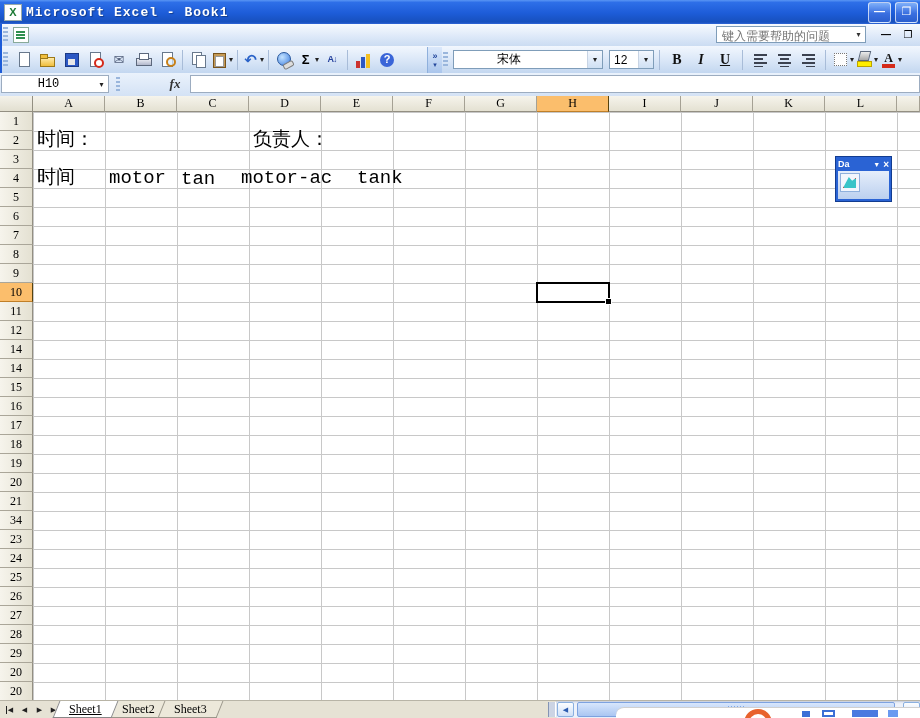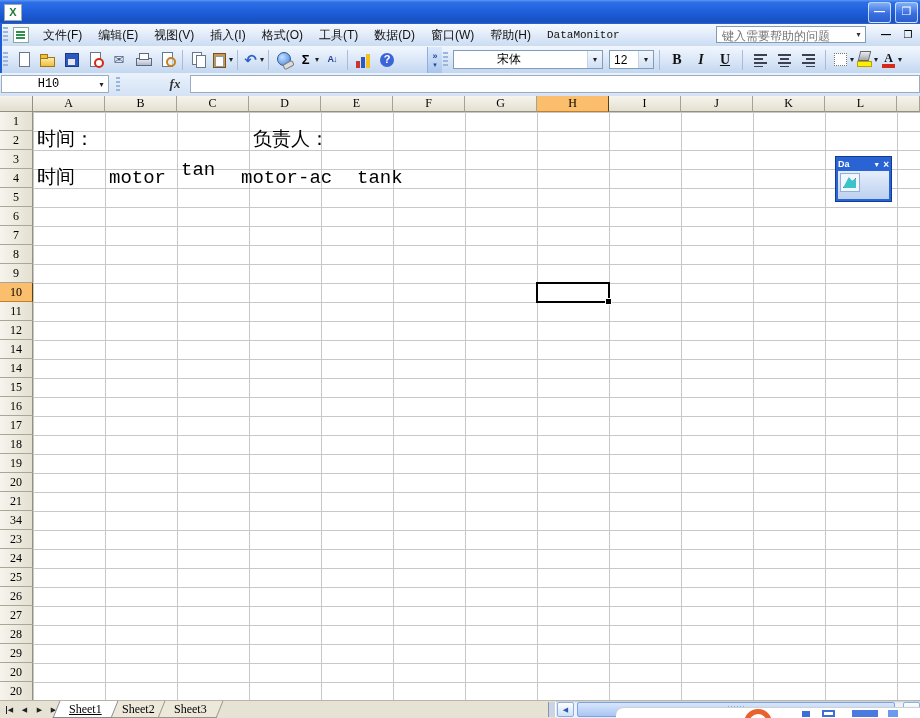--- a/index.html
+++ b/index.html
@@ -195,41 +195,30 @@
   .sliver .b1{position:absolute;left:186px;top:3px;width:8px;height:6px;background:#3b6fd6;}
   .sliver .b2{position:absolute;left:206px;top:2px;width:13px;height:7px;border:2px solid #3b6fd6;box-sizing:border-box;}
   .sliver .b3{position:absolute;left:236px;top:2px;width:26px;height:7px;background:#4a7ae0;}
   .sliver .b4{position:absolute;left:272px;top:2px;width:10px;height:7px;background:#6a9af0;}
 </style>
 </head>
 <body>
 
 <div class="titlebar">
   <span class="xl-appicon">X</span>
+  <span class="title-text">Microsoft Excel - Book1</span>
   <span class="winbtns">
     <span class="winbtn">—</span>
     <span class="winbtn">❐</span>
   </span>
 </div>
 
 <div class="menubar">
   <span class="grip"></span>
   <span class="wbicon"></span>
-  <span id="menuItems" style="display:flex;align-items:center;">
-      <span class="menu-item">文件(F)</span>
-      <span class="menu-item">编辑(E)</span>
-      <span class="menu-item">视图(V)</span>
-      <span class="menu-item">插入(I)</span>
-      <span class="menu-item">格式(O)</span>
-      <span class="menu-item">工具(T)</span>
-      <span class="menu-item">数据(D)</span>
-      <span class="menu-item">窗口(W)</span>
-      <span class="menu-item">帮助(H)</span>
-      <span class="menu-item mono">DataMonitor</span>
-    </span>
   <span class="helpbox">
     <input placeholder="键入需要帮助的问题" style="">
   </span>
   <span class="helpdd">▾</span>
   <span class="mini-btn" style="right:28px;">—</span>
   <span class="mini-btn" style="right:6px;">❐</span>
 </div>
 
 <div class="toolbars">
   <div class="std-toolbar">
@@ -394,21 +383,21 @@
       <div class="rowh">20</div>
     </div>
   <div class="cellarea" id="cellArea">
     <div class="selection" id="selBox" style="left: 503px; top: 170px; width: 74px; height: 21px;">
       <span class="fill-handle"></span>
     </div>
   <span class="celltext" style="left: 4px; top: 19px;">时间：</span>
       <span class="celltext" style="left: 220px; top: 19px;">负责人：</span>
       <span class="celltext" style="left: 4px; top: 57px;">时间</span>
       <span class="celltext" style="left: 76px; top: 57px;">motor</span>
-      <span class="celltext" style="left: 148px; top: 49px;">tan</span>
+      <span class="celltext" style="left: 148px; top: 58px;">tan</span>
       <span class="celltext" style="left: 208px; top: 57px;">motor-ac</span>
       <span class="celltext" style="left: 292px; top: 57px; margin-left: 32px;">tank</span>
     </div>
 </div>
 
 <div class="float-tb">
   <div class="ft-title">
     <span class="ft-name">Da</span>
     <span class="ft-dd">▼</span>
     <span class="ft-close">×</span>

